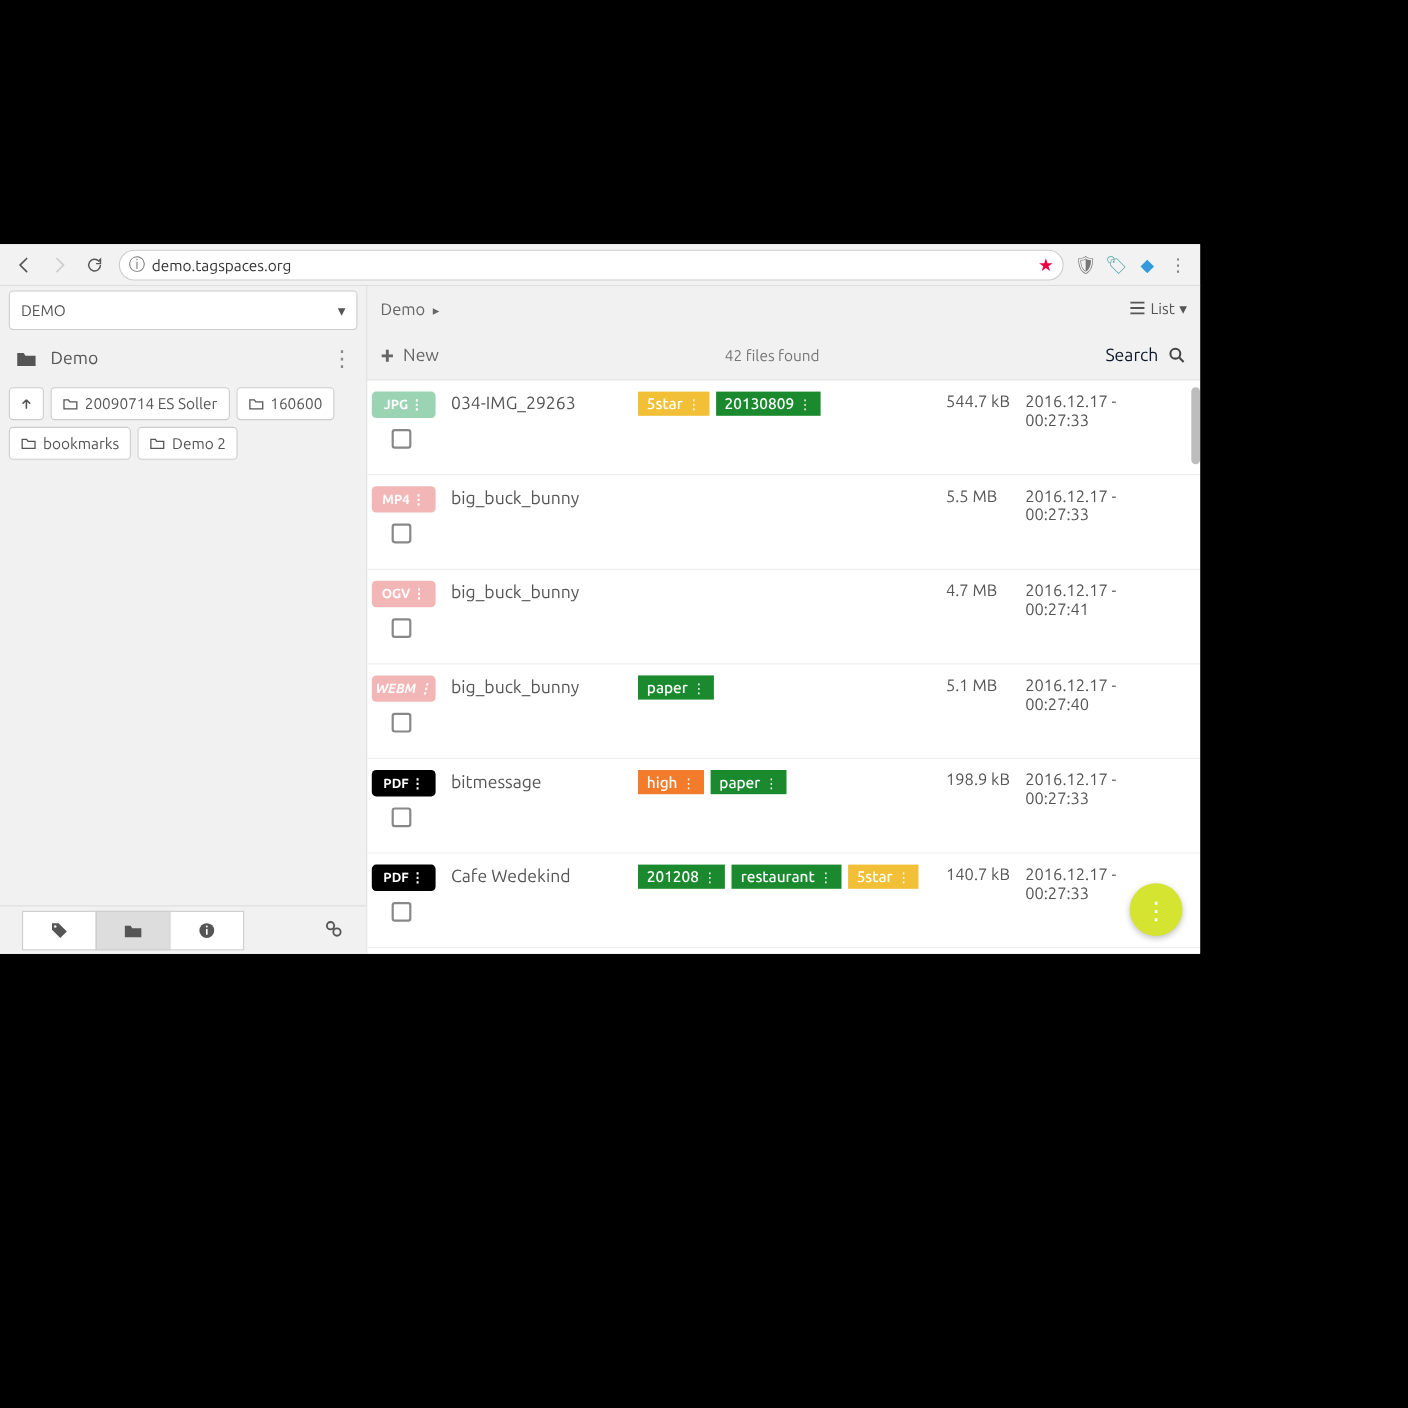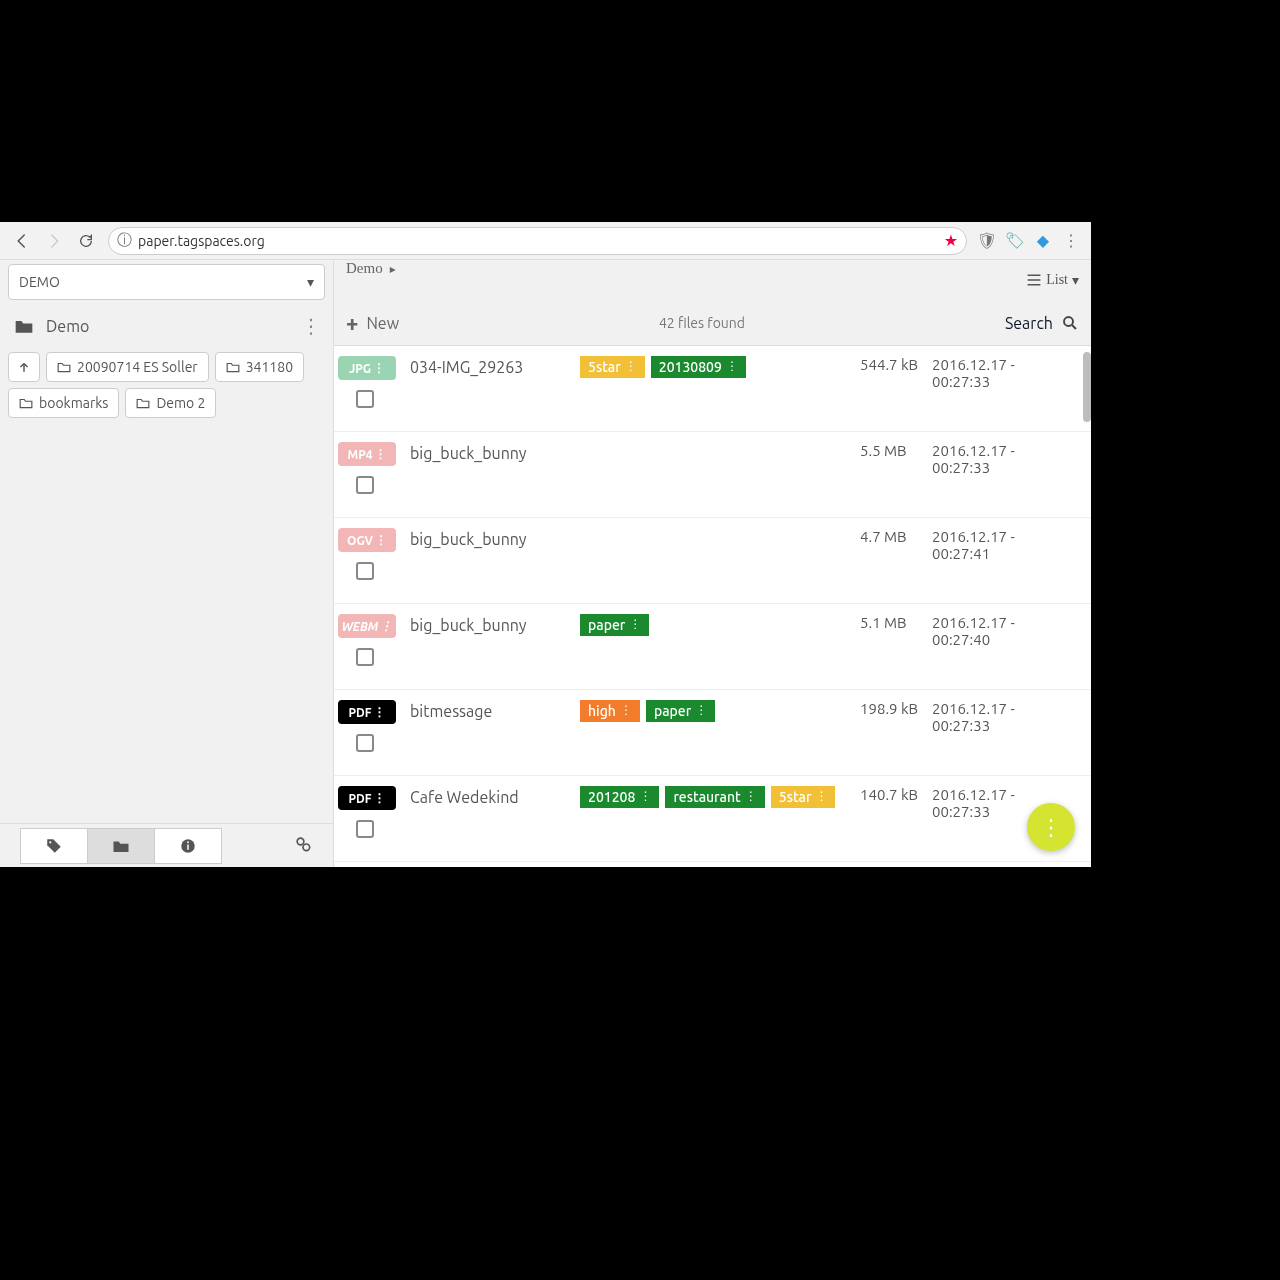--- a/index.html
+++ b/index.html
@@ -155,25 +155,24 @@
   .gears { margin-left:auto; color:#555; font-size:18px;}
   
   .main {
     flex: 1;
     display:flex; flex-direction:column;
     background:#f1f1f1;
     position:relative;
   }
   .breadcrumb-row {
     height: 40px;
-    display:flex; 
+    display:flex; align-items:center;
     padding: 0 12px;
     color:#666;
     font-size:15px;
-    font-family:Liberation Serif, serif;
   }
   .breadcrumb-row .caret { font-size:12px; margin-left:4px;}
   .view-toggle { margin-left:auto; display:flex; align-items:center; gap:4px; color:#555; font-size:14px;}
   .toolbar {
     height: 46px;
     display:flex; align-items:center;
     padding: 0 12px;
     border-bottom:1px solid #ddd;
   }
   .new-btn { display:flex; align-items:center; gap:8px; color:#666; font-size:16px;}
@@ -206,21 +205,21 @@
   .ext-ogv { background:#f3b6b6;}
   .ext-webm { background:#f3b6b6;font-style:italic;}
   .ext-pdf { background:#000000;}
   .col-ext { display:flex; flex-direction:column; gap:10px; padding-left:2px;}
   .chk {
     width:18px; height:18px; border:2px solid #888; border-radius:3px; margin-left:20px;
   }
   .fname { font-size:16px; color:#555; padding-top:2px;}
   .tags { display:flex; gap:6px; flex-wrap:wrap;}
   .tag {
-    display:inline-flex; align-items:flex-start;
+    display:inline-flex; align-items:flex-end;
     padding:3px 8px; border-radius:0;
     color:#fff; font-size:14px; font-weight:500;
     gap:4px;
   }
   .tag .d3{ font-size:12px;}
   .tg-green{ background:#1b8a2f;}
   .tg-yellow{ background:#f2c037;}
   .tg-orange{ background:#f27b2c;}
   .size{ font-size:15px; color:#555;}
   .date{ font-size:15px; color:#555;}
@@ -252,21 +251,21 @@
           <path d="M9 4l8 8-8 8" stroke="#ccc" stroke-width="2" fill="none" stroke-linecap="round"></path>
         </svg>
     </div>
     <div class="nav-btn">
       <svg width="16" height="16" viewBox="0 0 24 24">
           <path d="M20 12a8 8 0 1 1-2.34-5.66L20 4v6h-6" stroke="#555" stroke-width="2" fill="none"></path>
         </svg>
     </div>
     <div class="url-bar">
       <span class="info-icon">ⓘ</span>
-      <span>paper.tagspaces.org</span>
+      <span>demo.tagspaces.org</span>
       <span class="star">★</span>
     </div>
     <div class="ext-icon" style="color:#777">🛡</div>
     <div class="ext-icon" style="color:#5aa">🏷</div>
     <div class="ext-icon" style="color:#39d">◆</div>
     <div class="ext-icon" style="color:#777">⋮</div>
   </div>
 
   <div class="app">
 
@@ -291,21 +290,21 @@
         <div class="chip">
           <svg width="14" height="12" viewBox="0 0 24 20">
               <path d="M2 4h7l2 3h11v11H2z" fill="none" stroke="#555" stroke-width="2"></path>
             </svg>
           <span>20090714 ES Soller</span>
         </div>
         <div class="chip">
           <svg width="14" height="12" viewBox="0 0 24 20">
               <path d="M2 4h7l2 3h11v11H2z" fill="none" stroke="#555" stroke-width="2"></path>
             </svg>
-          <span>341180</span>
+          <span>160600</span>
         </div>
         <div class="chip">
           <svg width="14" height="12" viewBox="0 0 24 20">
               <path d="M2 4h7l2 3h11v11H2z" fill="none" stroke="#555" stroke-width="2"></path>
             </svg>
           <span>bookmarks</span>
         </div>
         <div class="chip">
           <svg width="14" height="12" viewBox="0 0 24 20">
               <path d="M2 4h7l2 3h11v11H2z" fill="none" stroke="#555" stroke-width="2"></path>

